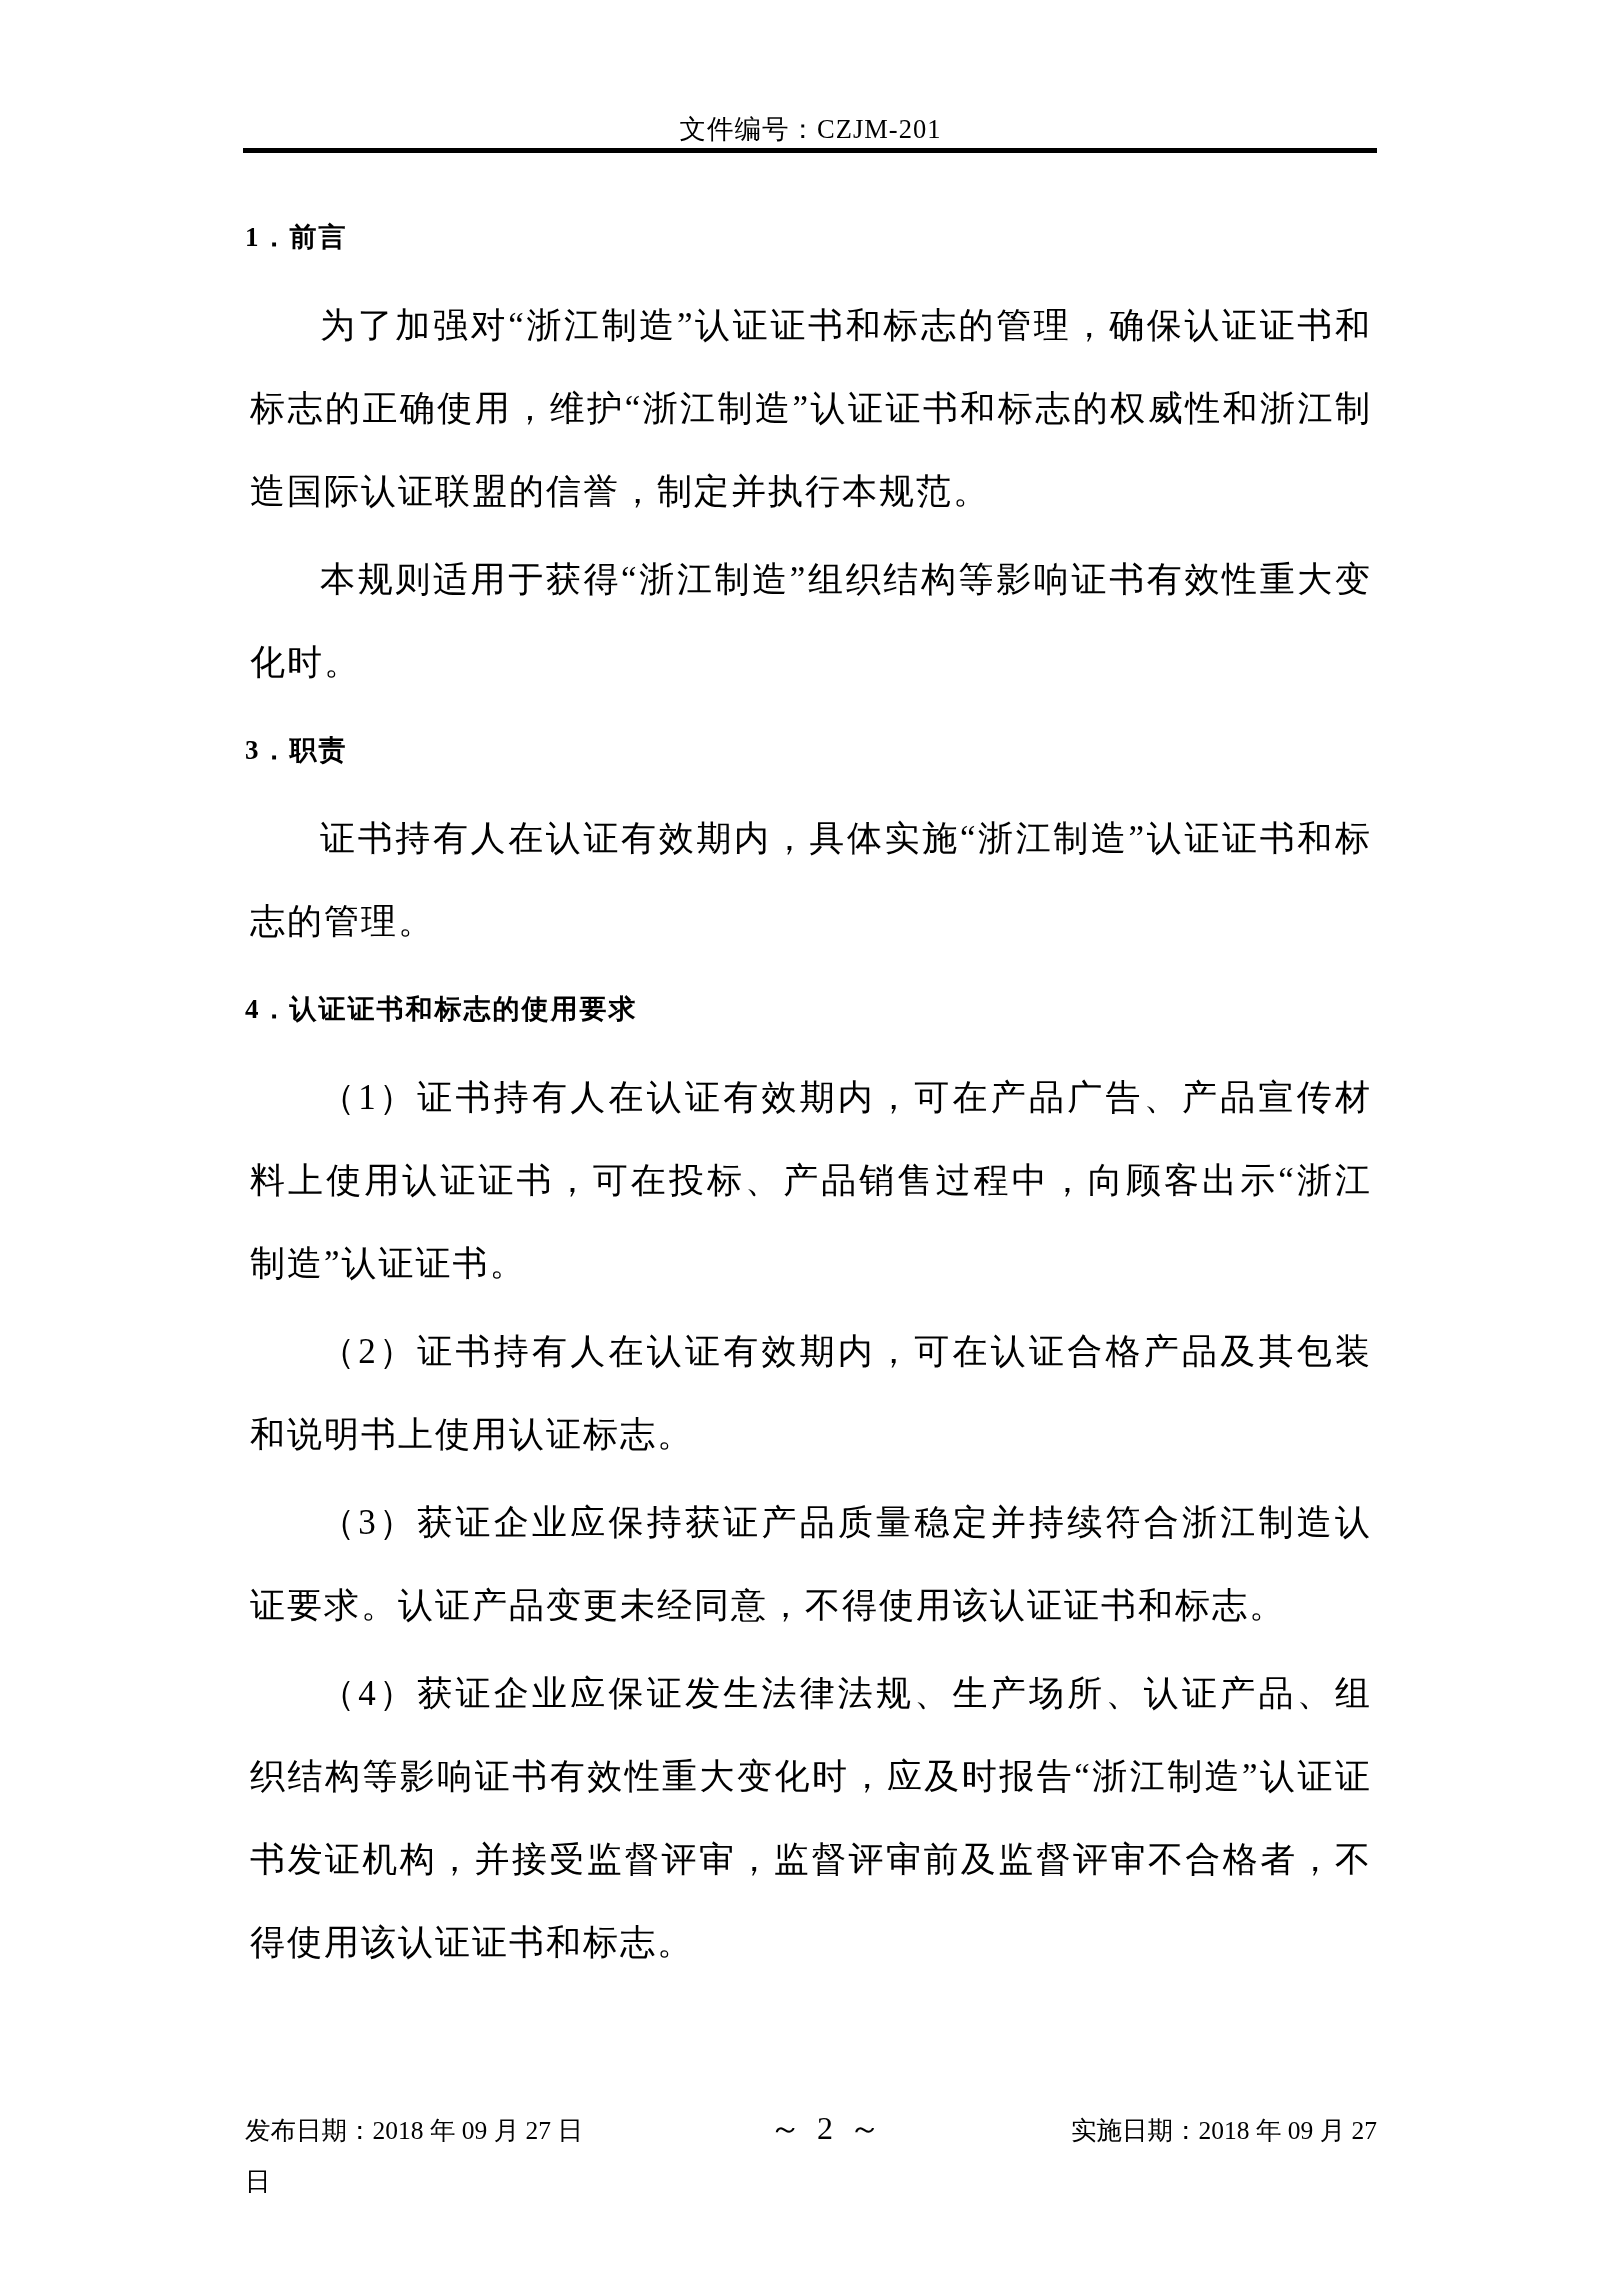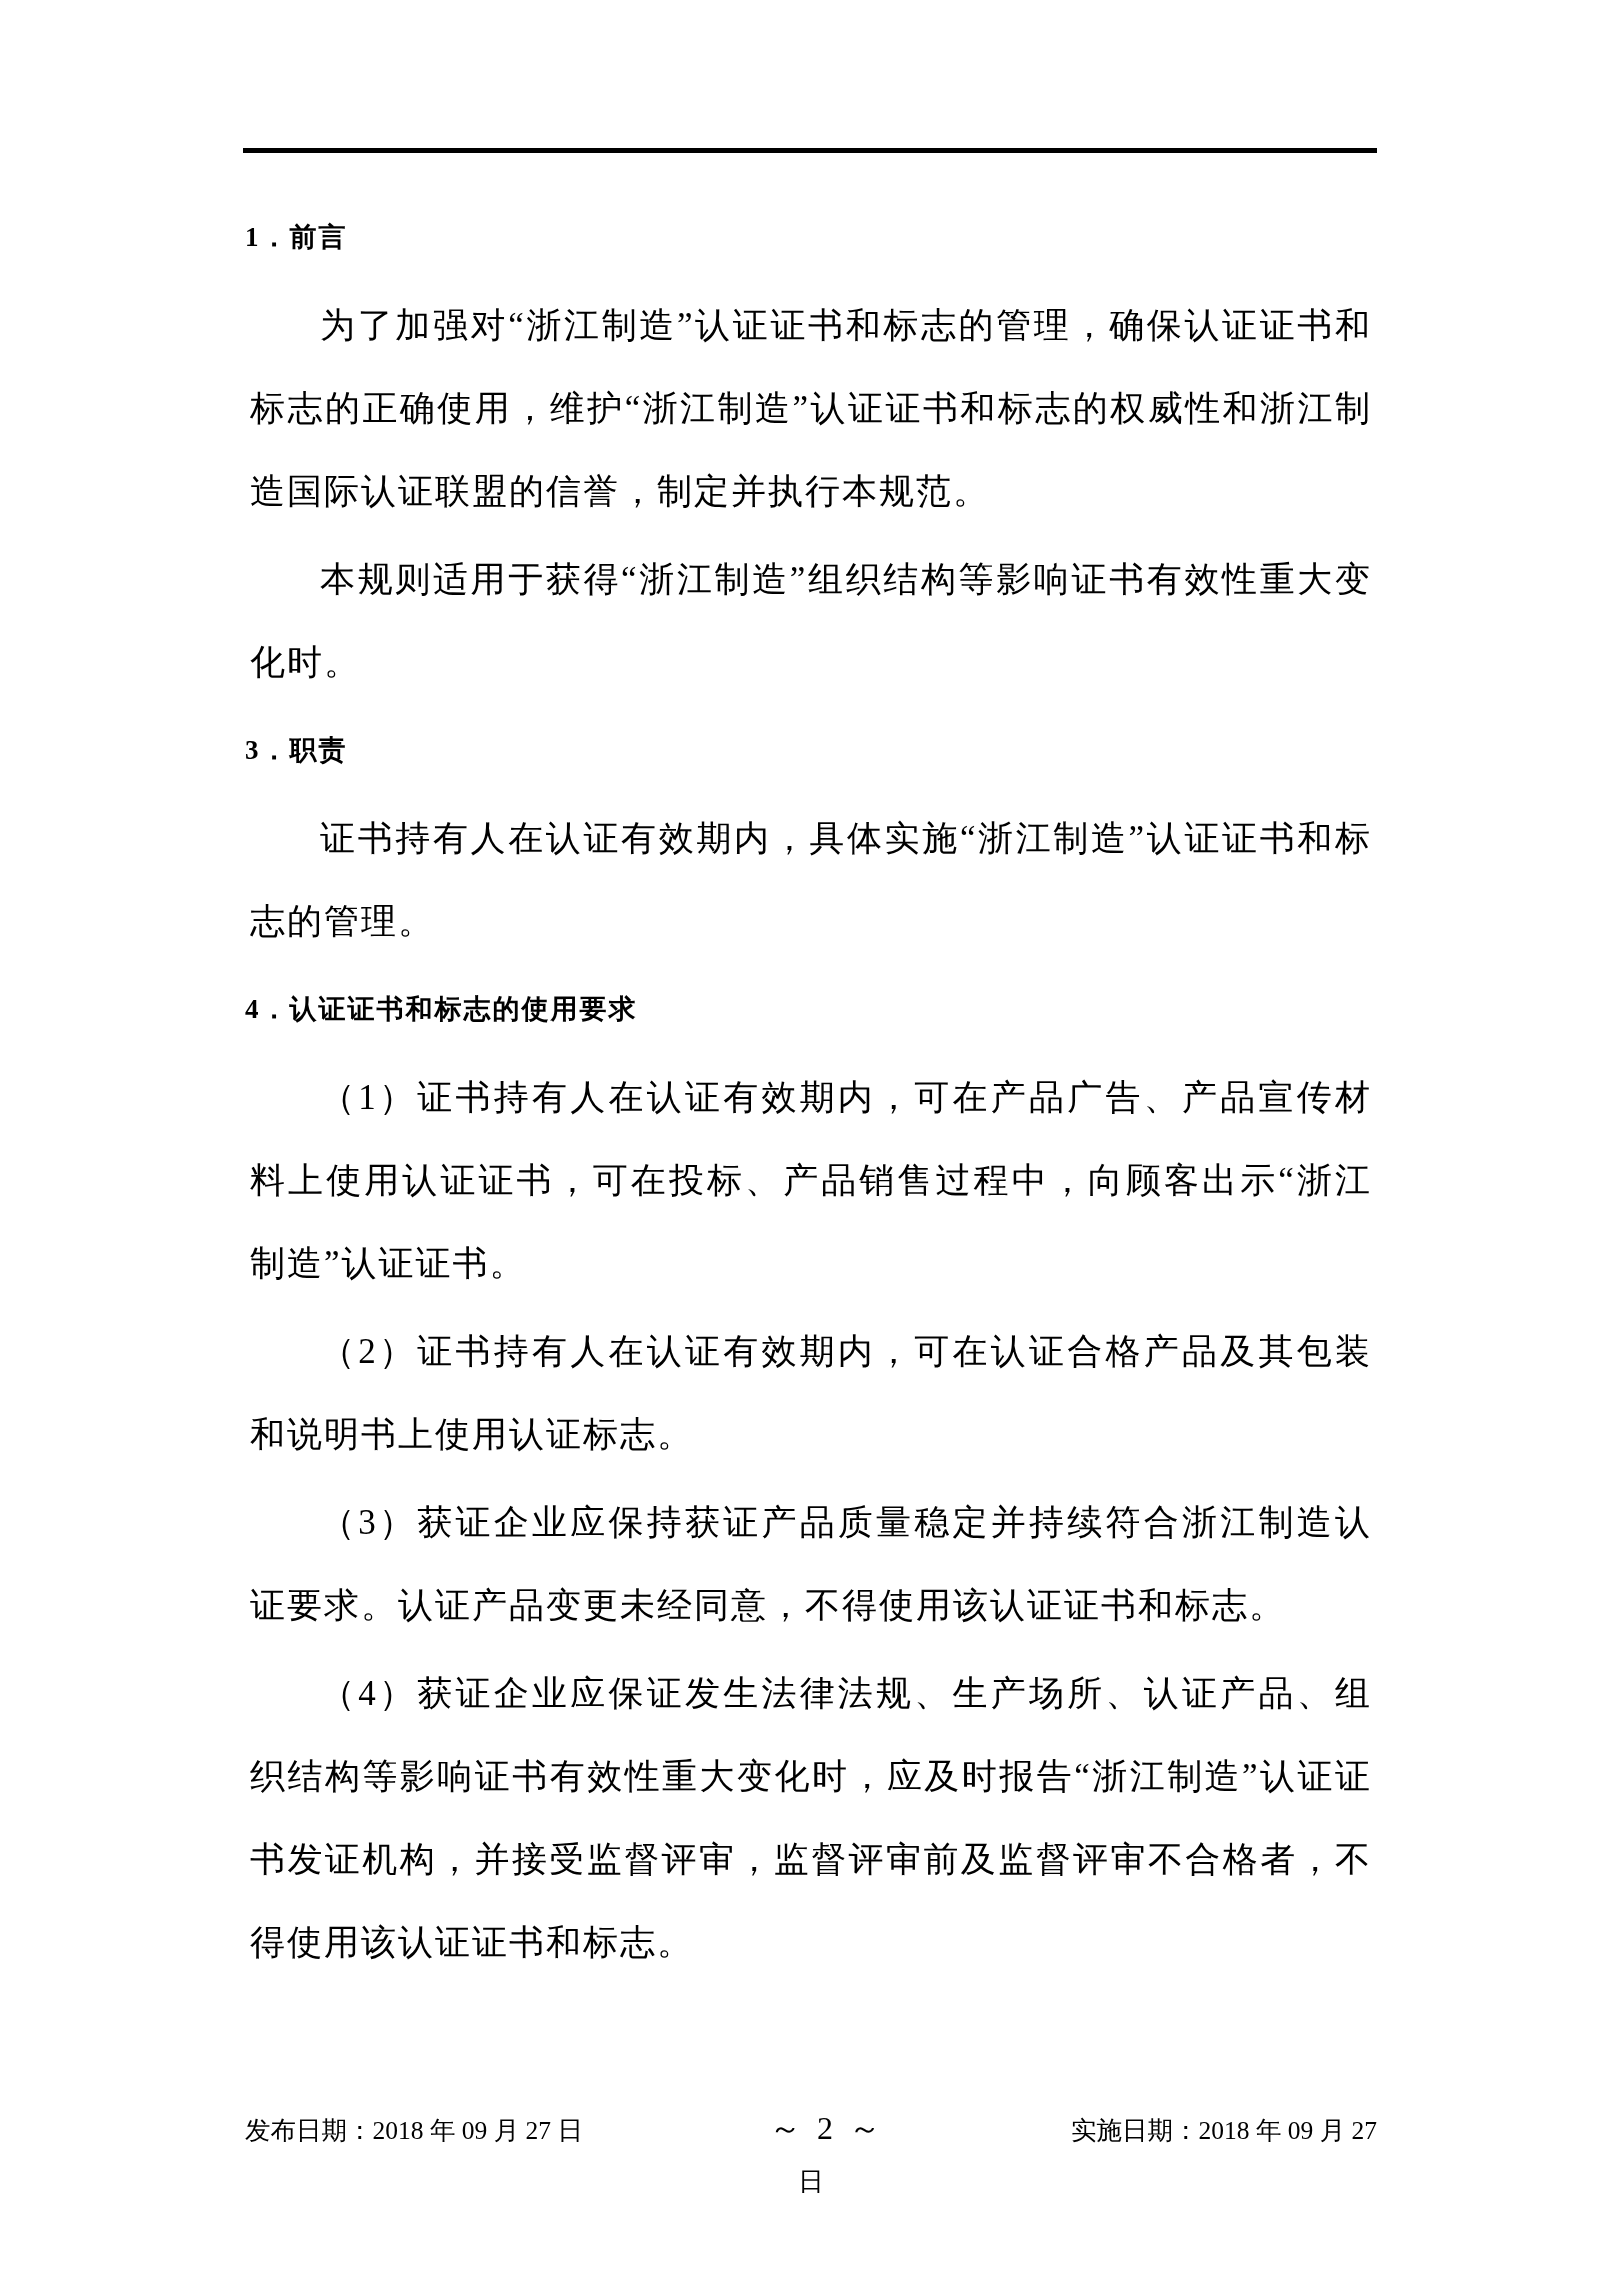--- a/index.html
+++ b/index.html
@@ -56,41 +56,41 @@
     margin: 5px;
     text-indent: 2em;
   }
   .footer {
     position: absolute;
     left: 245px;
     width: 1132px;
     top: 2103px;
     font-size: 25.5px;
     line-height: 51px;
-    text-align: center;
   }
   .footer-line1 {
     display: flex;
     justify-content: space-between;
     align-items: baseline;
     white-space: pre;
   }
   .footer .page-number {
     font-size: 32px;
     letter-spacing: 3.9px;
   }
   .footer-line2 {
     white-space: pre;
   }
 </style>
 </head>
 <body>
 
 <div class="page">
 
+  <div class="doc-header">文件编号：CZJM-201</div>
 
   <div class="header-rule"></div>
 
   <div class="content">
 
     <h2 class="section-heading">1．前言</h2>
     <p>为了加强对“浙江制造”认证证书和标志的管理，确保认证证书和标志的正确使用，维护“浙江制造”认证证书和标志的权威性和浙江制造国际认证联盟的信誉，制定并执行本规范。</p>
 
     <p>本规则适用于获得“浙江制造”组织结构等影响证书有效性重大变化时。</p>
 

